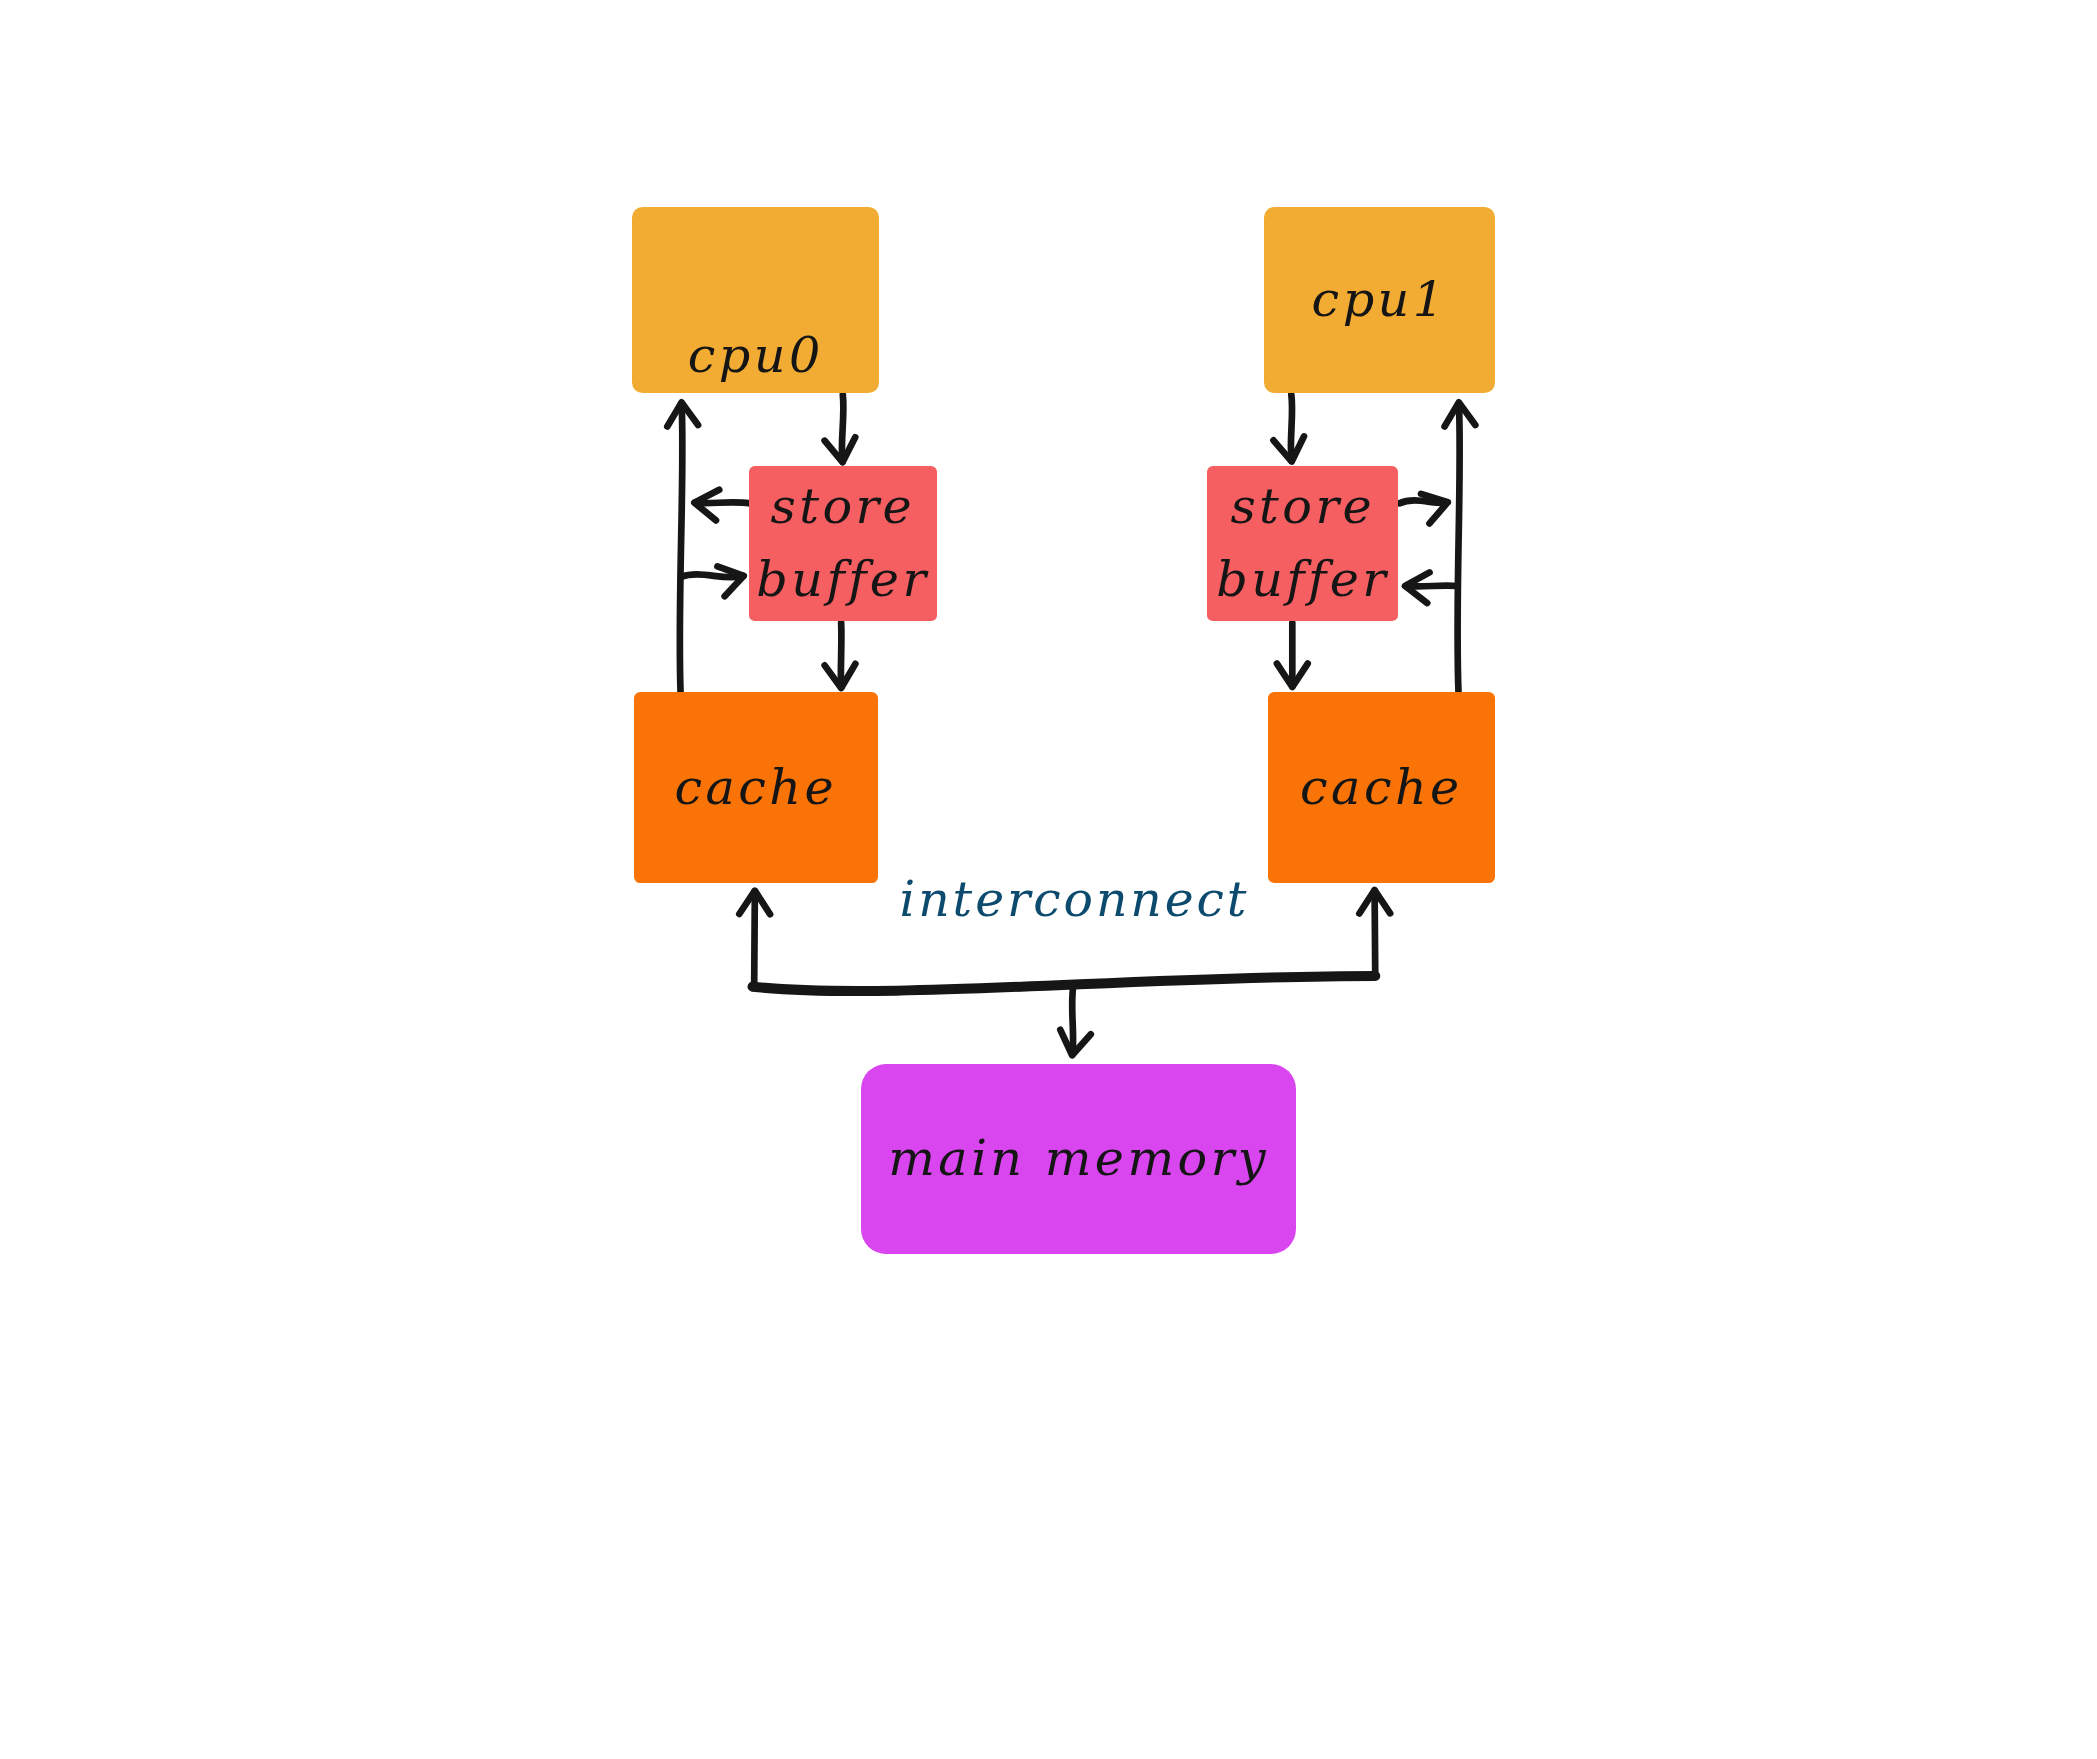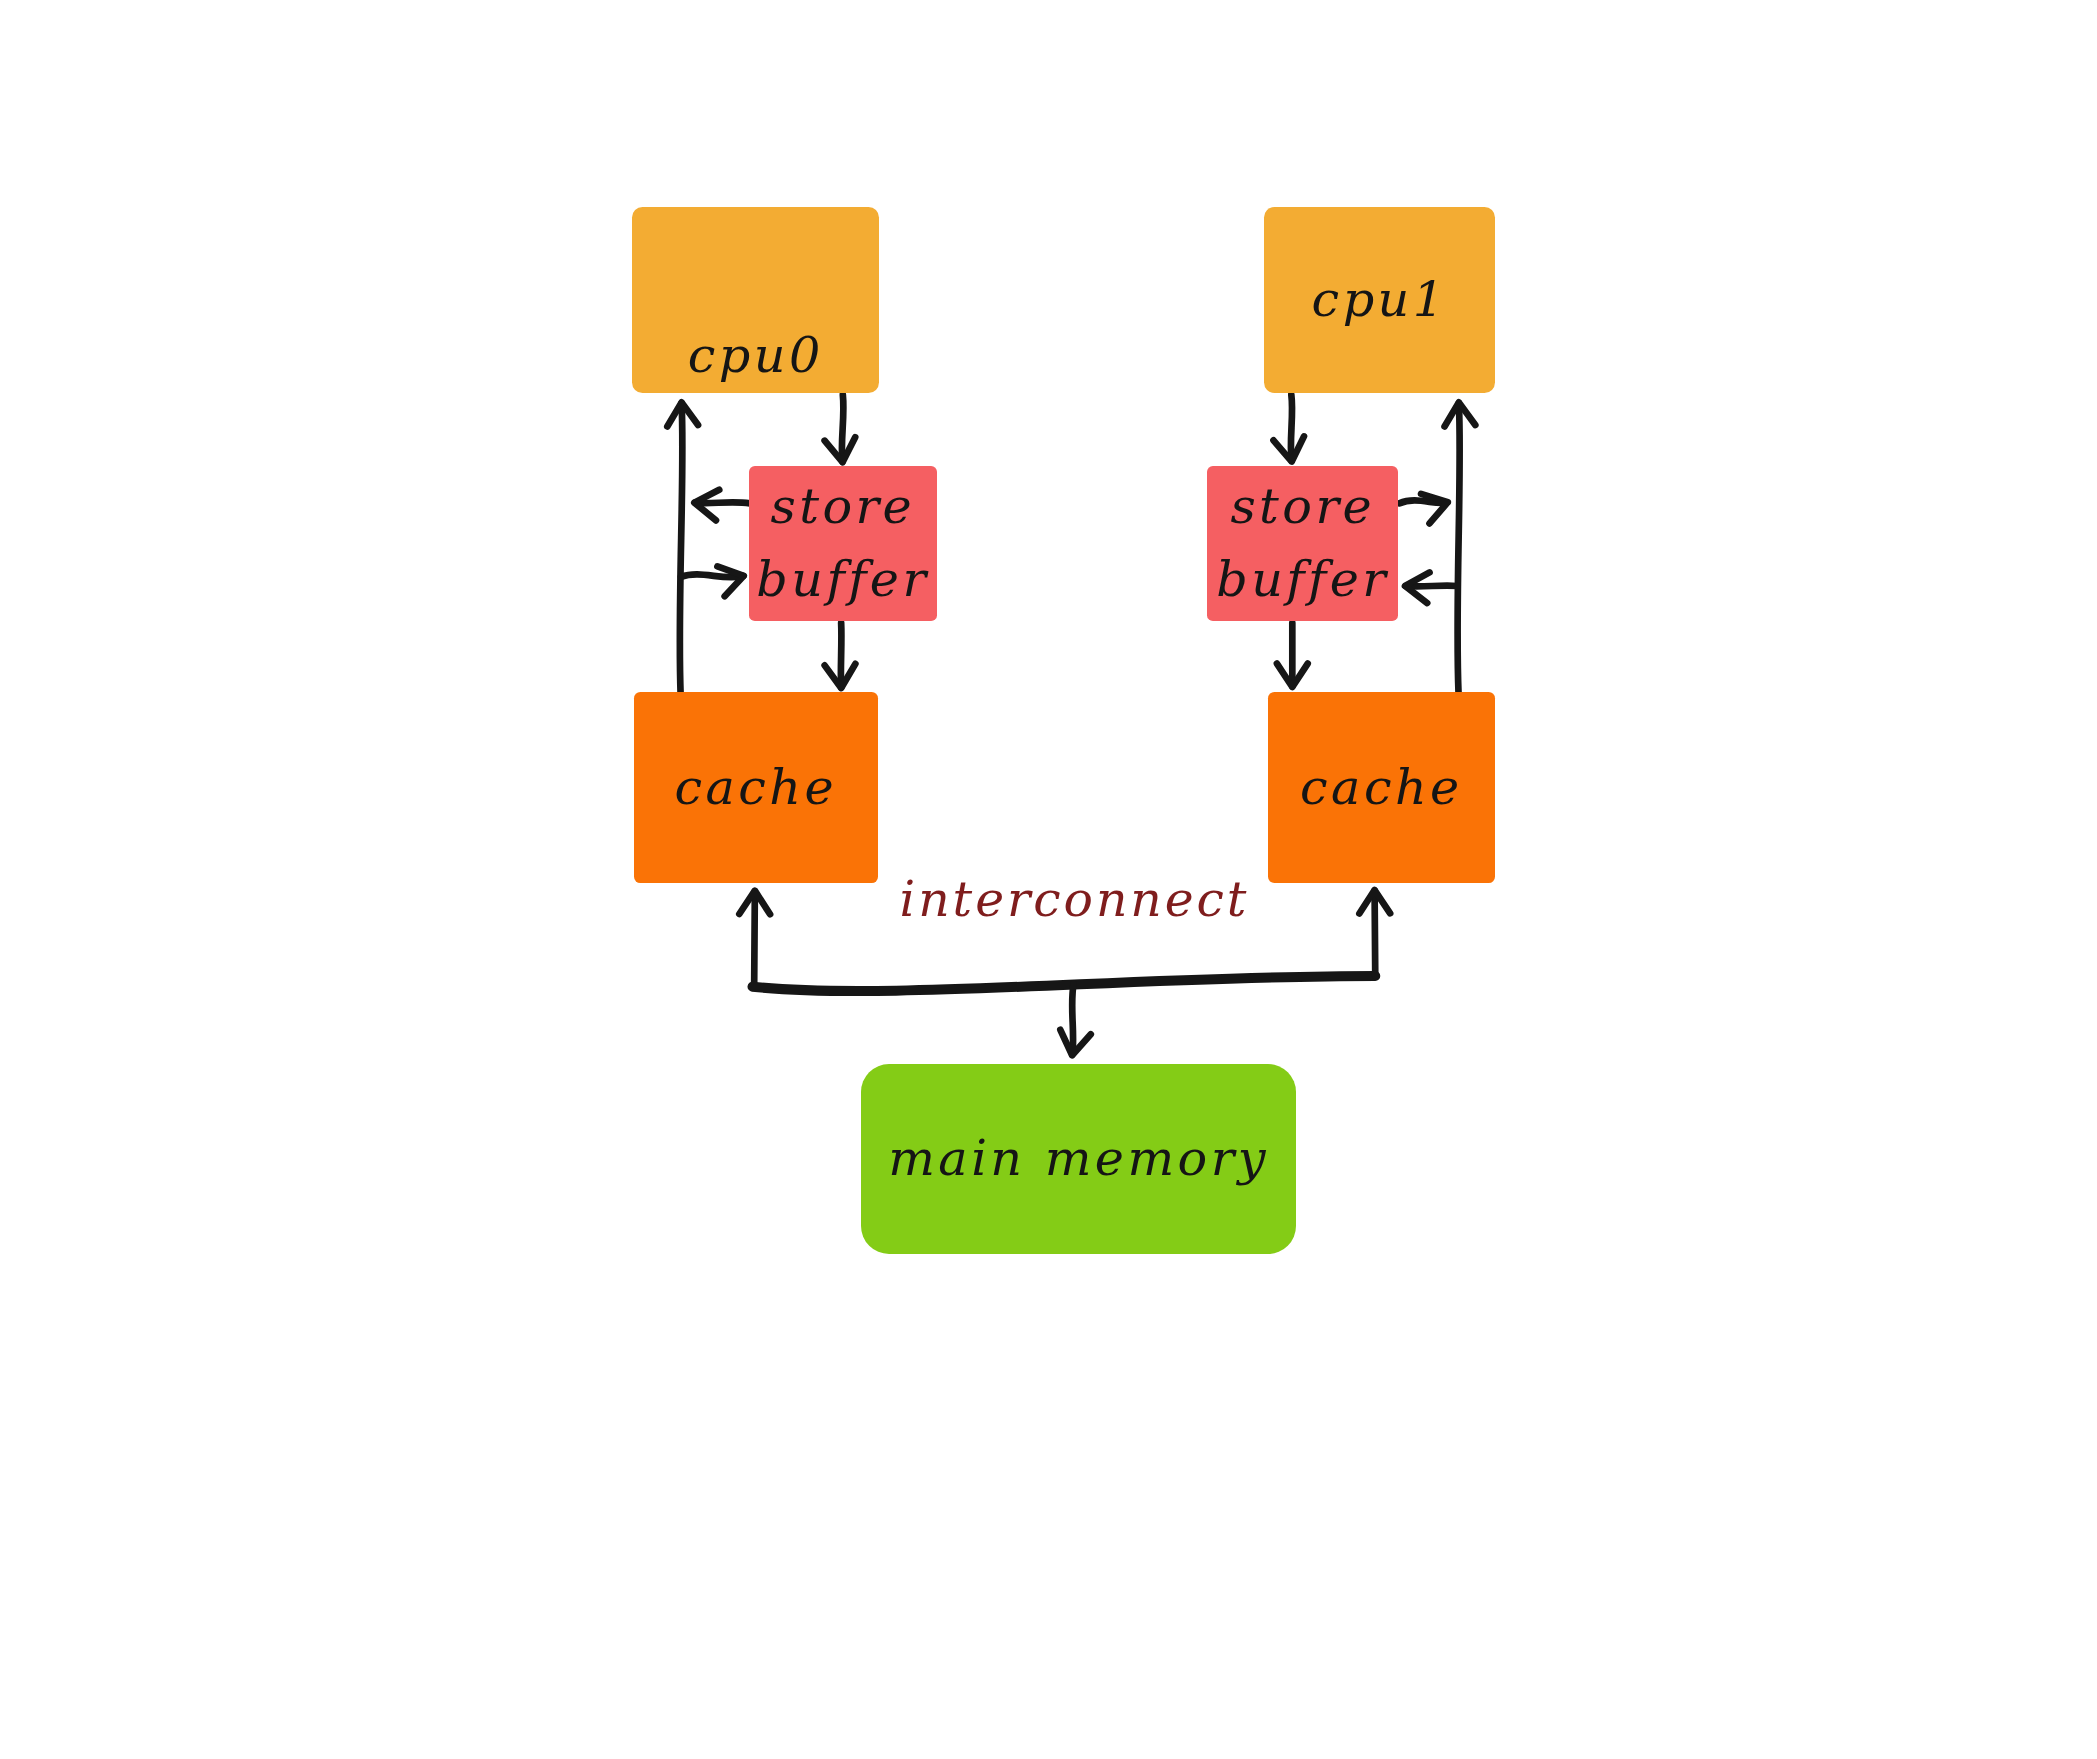--- a/index.html
+++ b/index.html
@@ -39,21 +39,21 @@
   .node-sb1    { left: 57.58vw; top: 22.20vw; width:  9.09vw; height: 7.43vw; border-radius: 0.28vw; padding: 0 0.4vw; }
   .node-cache0 { left: 30.22vw; top: 33.02vw; width: 11.64vw; height: 9.09vw; border-radius: 0.3vw; }
   .node-cache1 { left: 60.45vw; top: 33.02vw; width: 10.85vw; height: 9.09vw; border-radius: 0.3vw; }
   .node-mm     { left: 41.07vw; top: 50.72vw; width: 20.73vw; height: 9.09vw; border-radius: 1.2vw; }
   .annotation-interconnect {
     position: absolute;
     left: 42.9vw;
     top: 41.55vw;
     width: 16.6vw;
     text-align: center;
-    color: #7f1d1d;
+    color: #0c4a6e;
     font-style: italic;
     font-size: 2.33vw;
     letter-spacing: 0.06em;
   }
 </style>
 </head>
 <body>
 
 <div class="canvas">
 
@@ -99,20 +99,20 @@
   </div>
 
   <div class="node node-cache0" style="background-color: rgb(250, 115, 6);">
     <span>cache</span>
   </div>
 
   <div class="node node-cache1" style="background-color: rgb(250, 115, 6);">
     <span>cache</span>
   </div>
 
-  <div class="node node-mm" style="background-color: #84cc16; border-radius: 28px;">
+  <div class="node node-mm" style="background-color: #d946ef;">
     <span>main memory</span>
   </div>
 
   <div class="annotation-interconnect">interconnect</div>
 
 </div>
 
 
 </body></html>

